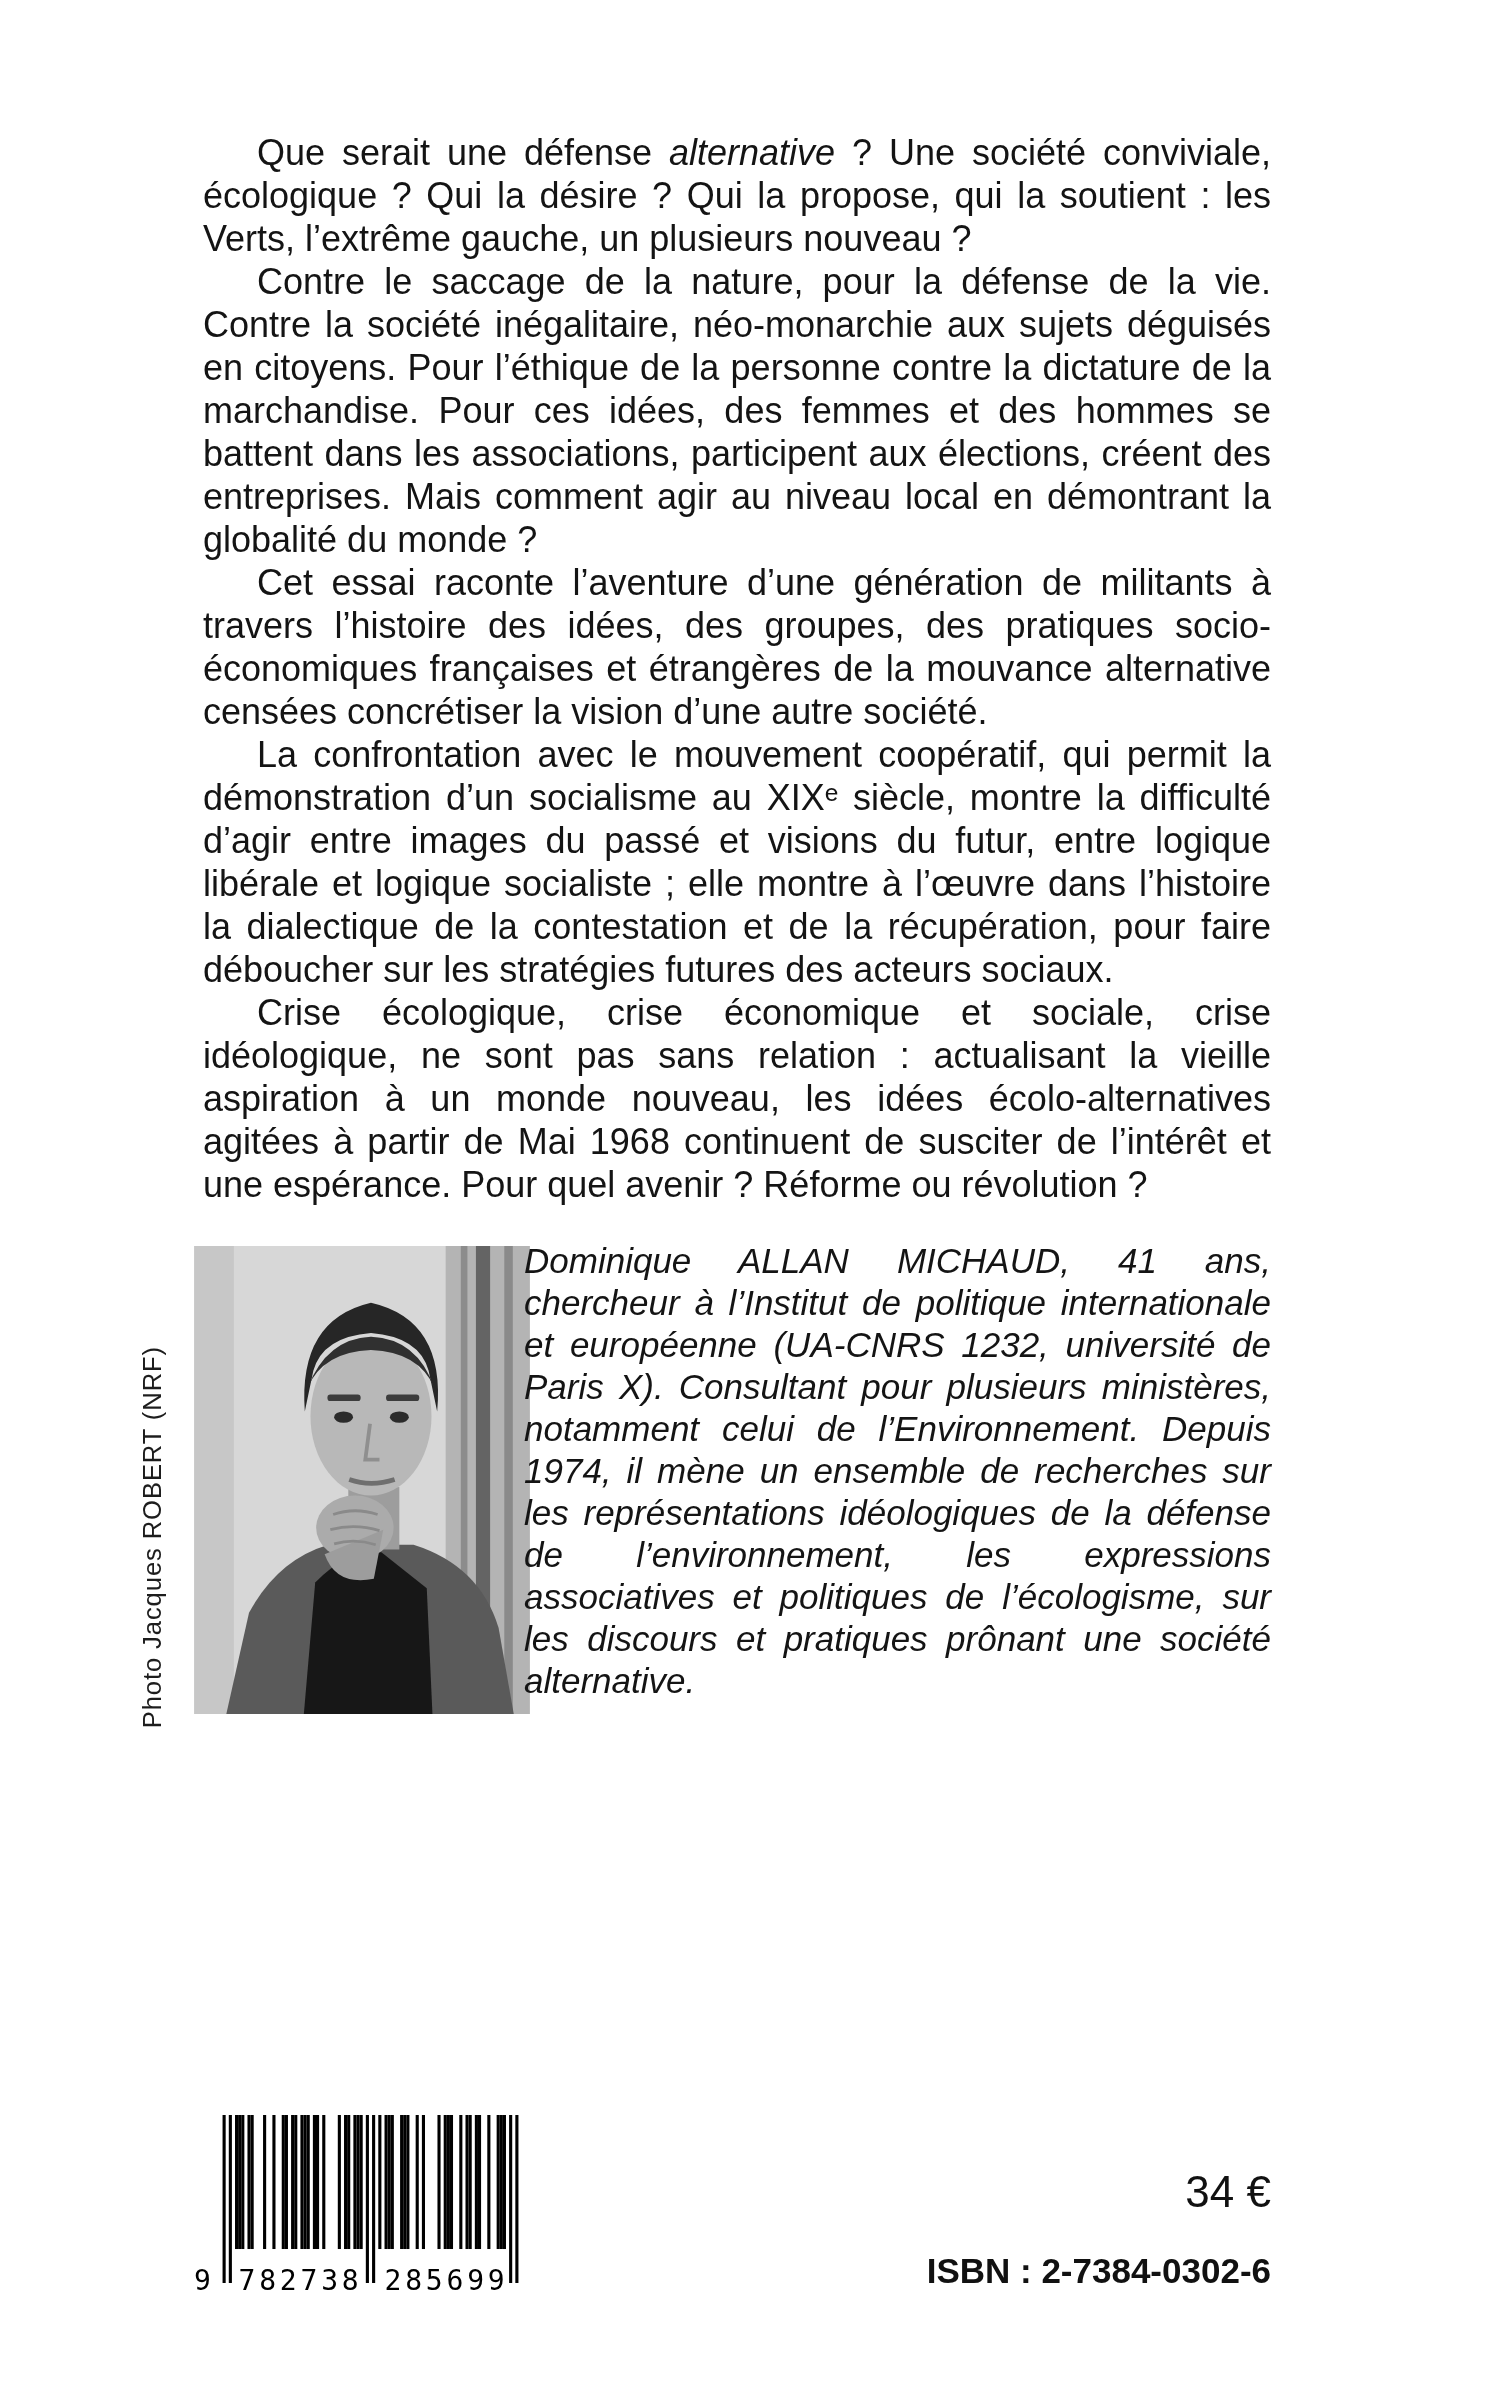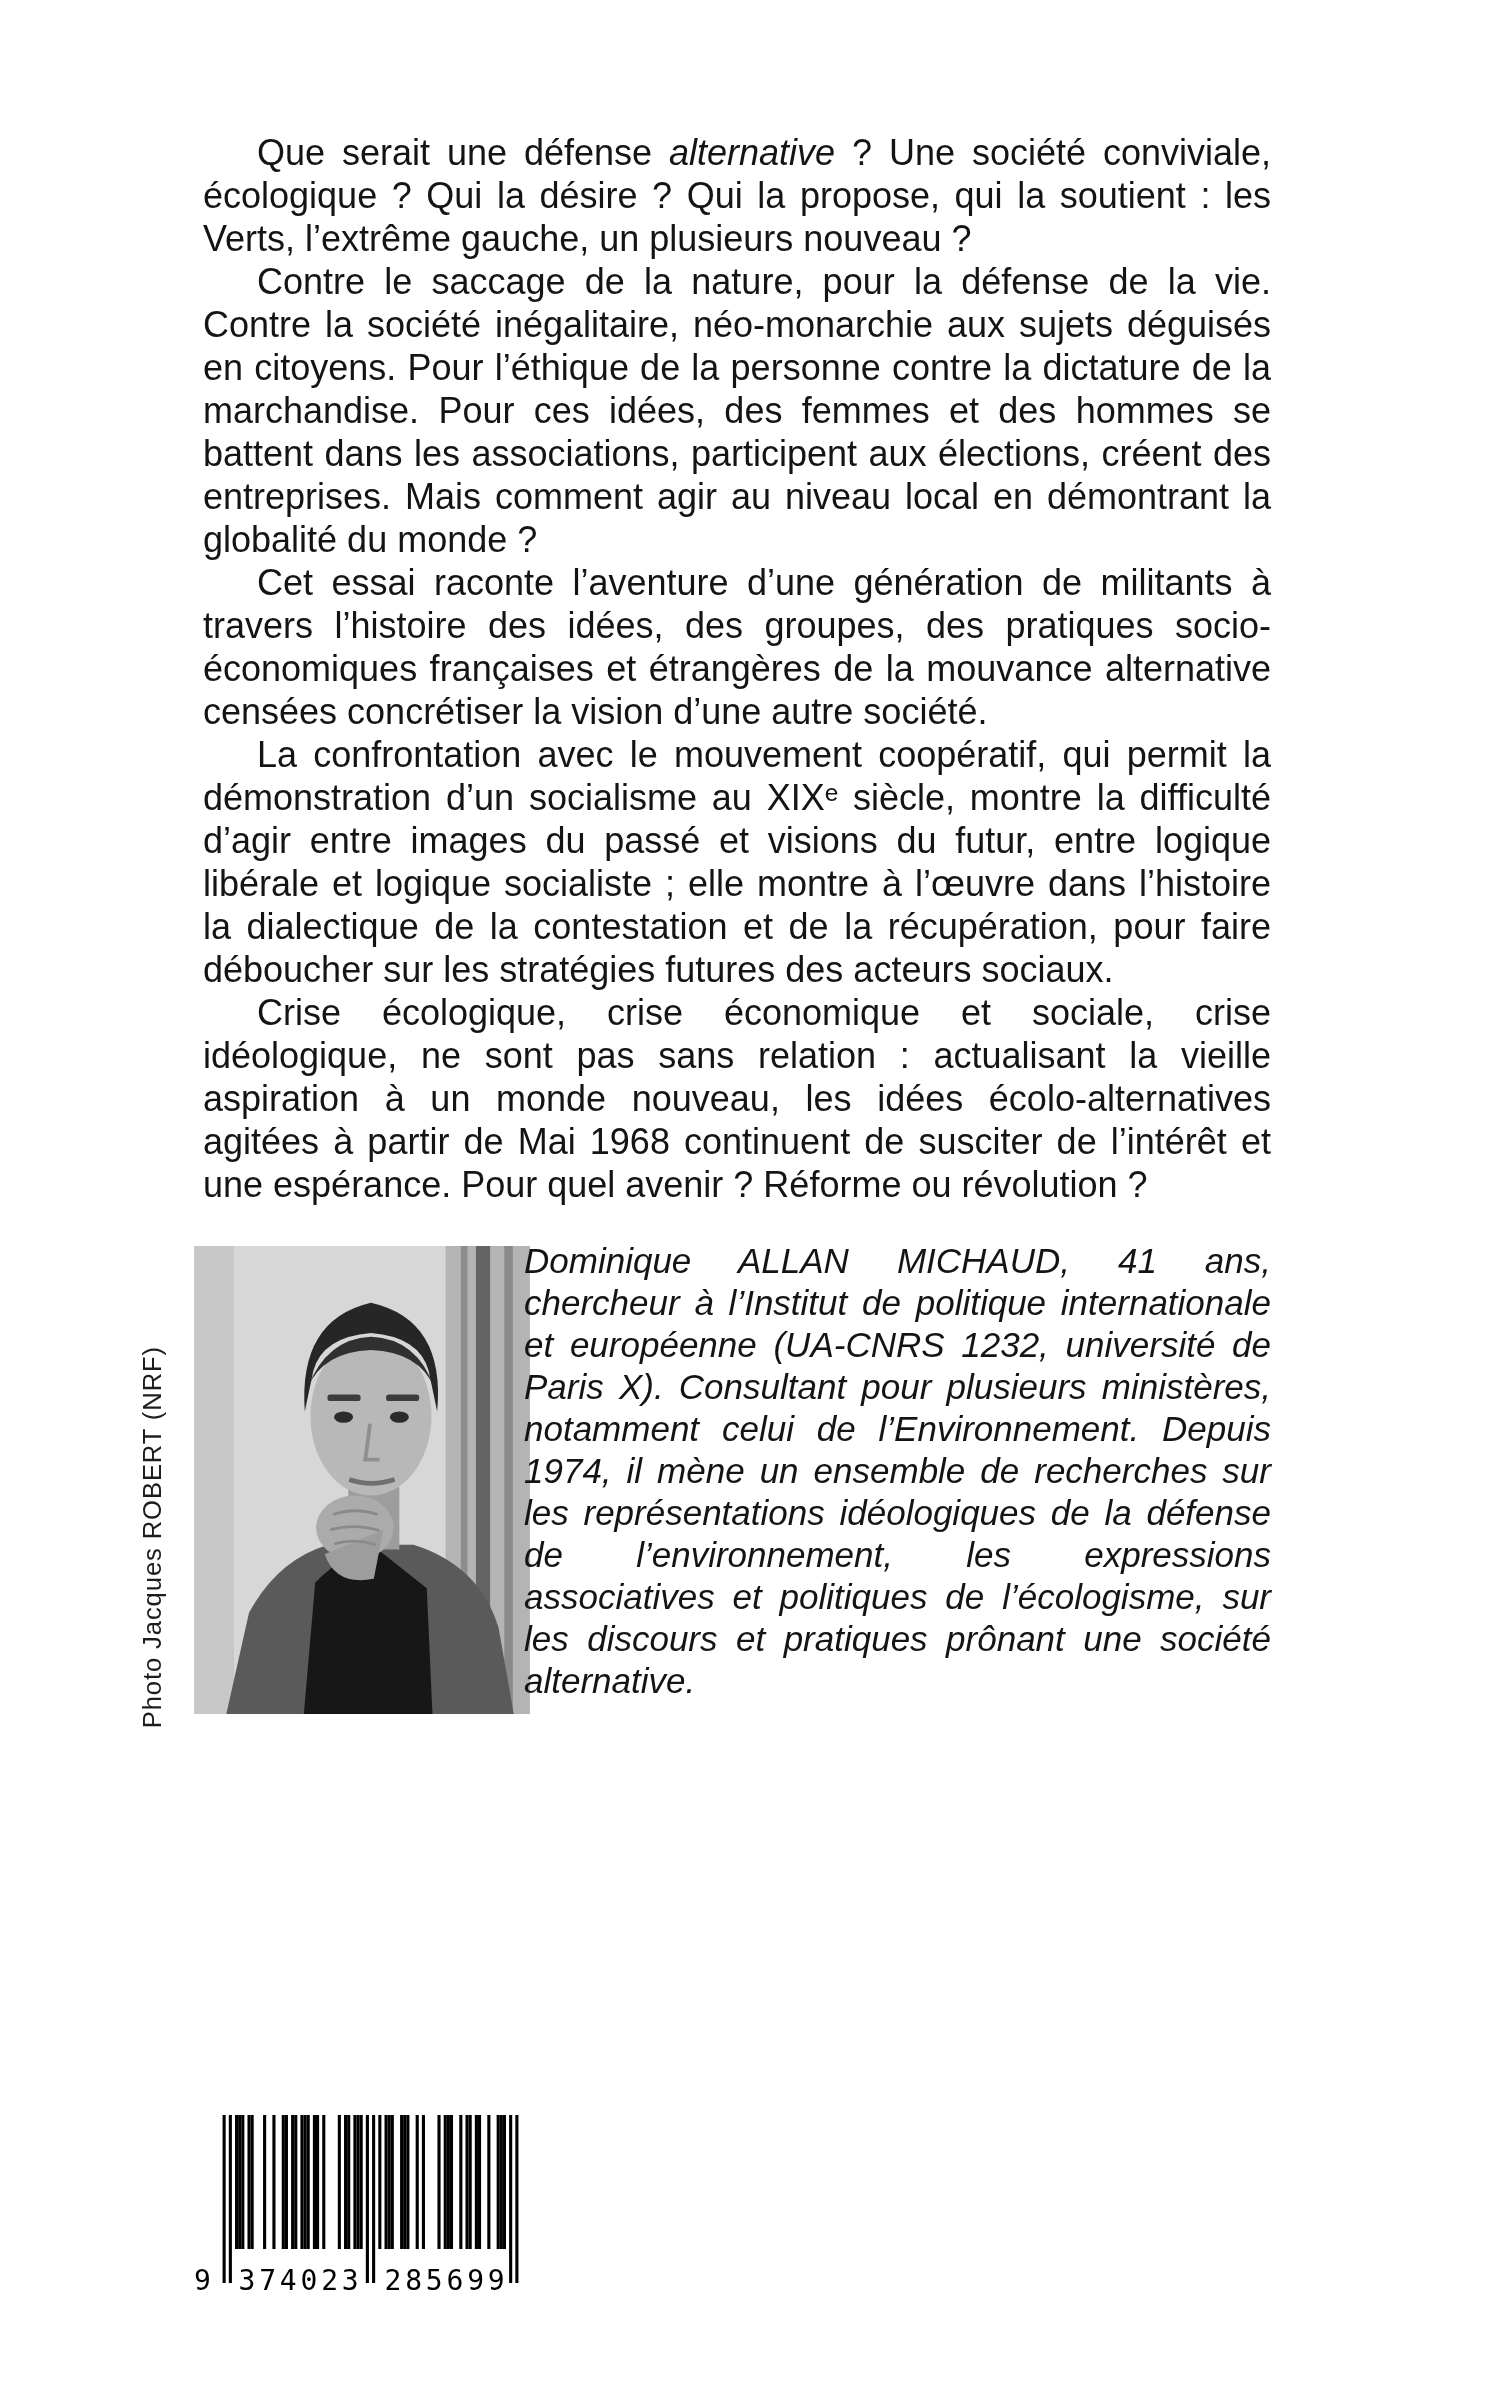--- a/index.html
+++ b/index.html
@@ -172,19 +172,23 @@
             <rect x="267.30" y="0" width="3.30" height="142" fill="#000"></rect>
             <rect x="270.60" y="0" width="3.30" height="142" fill="#000"></rect>
             <rect x="280.50" y="0" width="3.30" height="142" fill="#000"></rect>
             <rect x="290.40" y="0" width="3.30" height="142" fill="#000"></rect>
             <rect x="293.70" y="0" width="3.30" height="142" fill="#000"></rect>
             <rect x="297.00" y="0" width="3.30" height="142" fill="#000"></rect>
             <rect x="303.60" y="0" width="3.30" height="178" fill="#000"></rect>
             <rect x="310.20" y="0" width="3.30" height="178" fill="#000"></rect>
           </svg></div>
       <div class="bc-num bc-first">9</div>
-      <div class="bc-num bc-left">374023</div>
+      <div class="bc-num bc-left">782738</div>
       <div class="bc-num bc-right">285699</div>
+    </div>
+    <div class="pricing">
+      <p class="price">34 €</p>
+      <p class="isbn">ISBN : 2-7384-0302-6</p>
     </div>
   </div>
 
 </div>
 
 
 </body></html>

